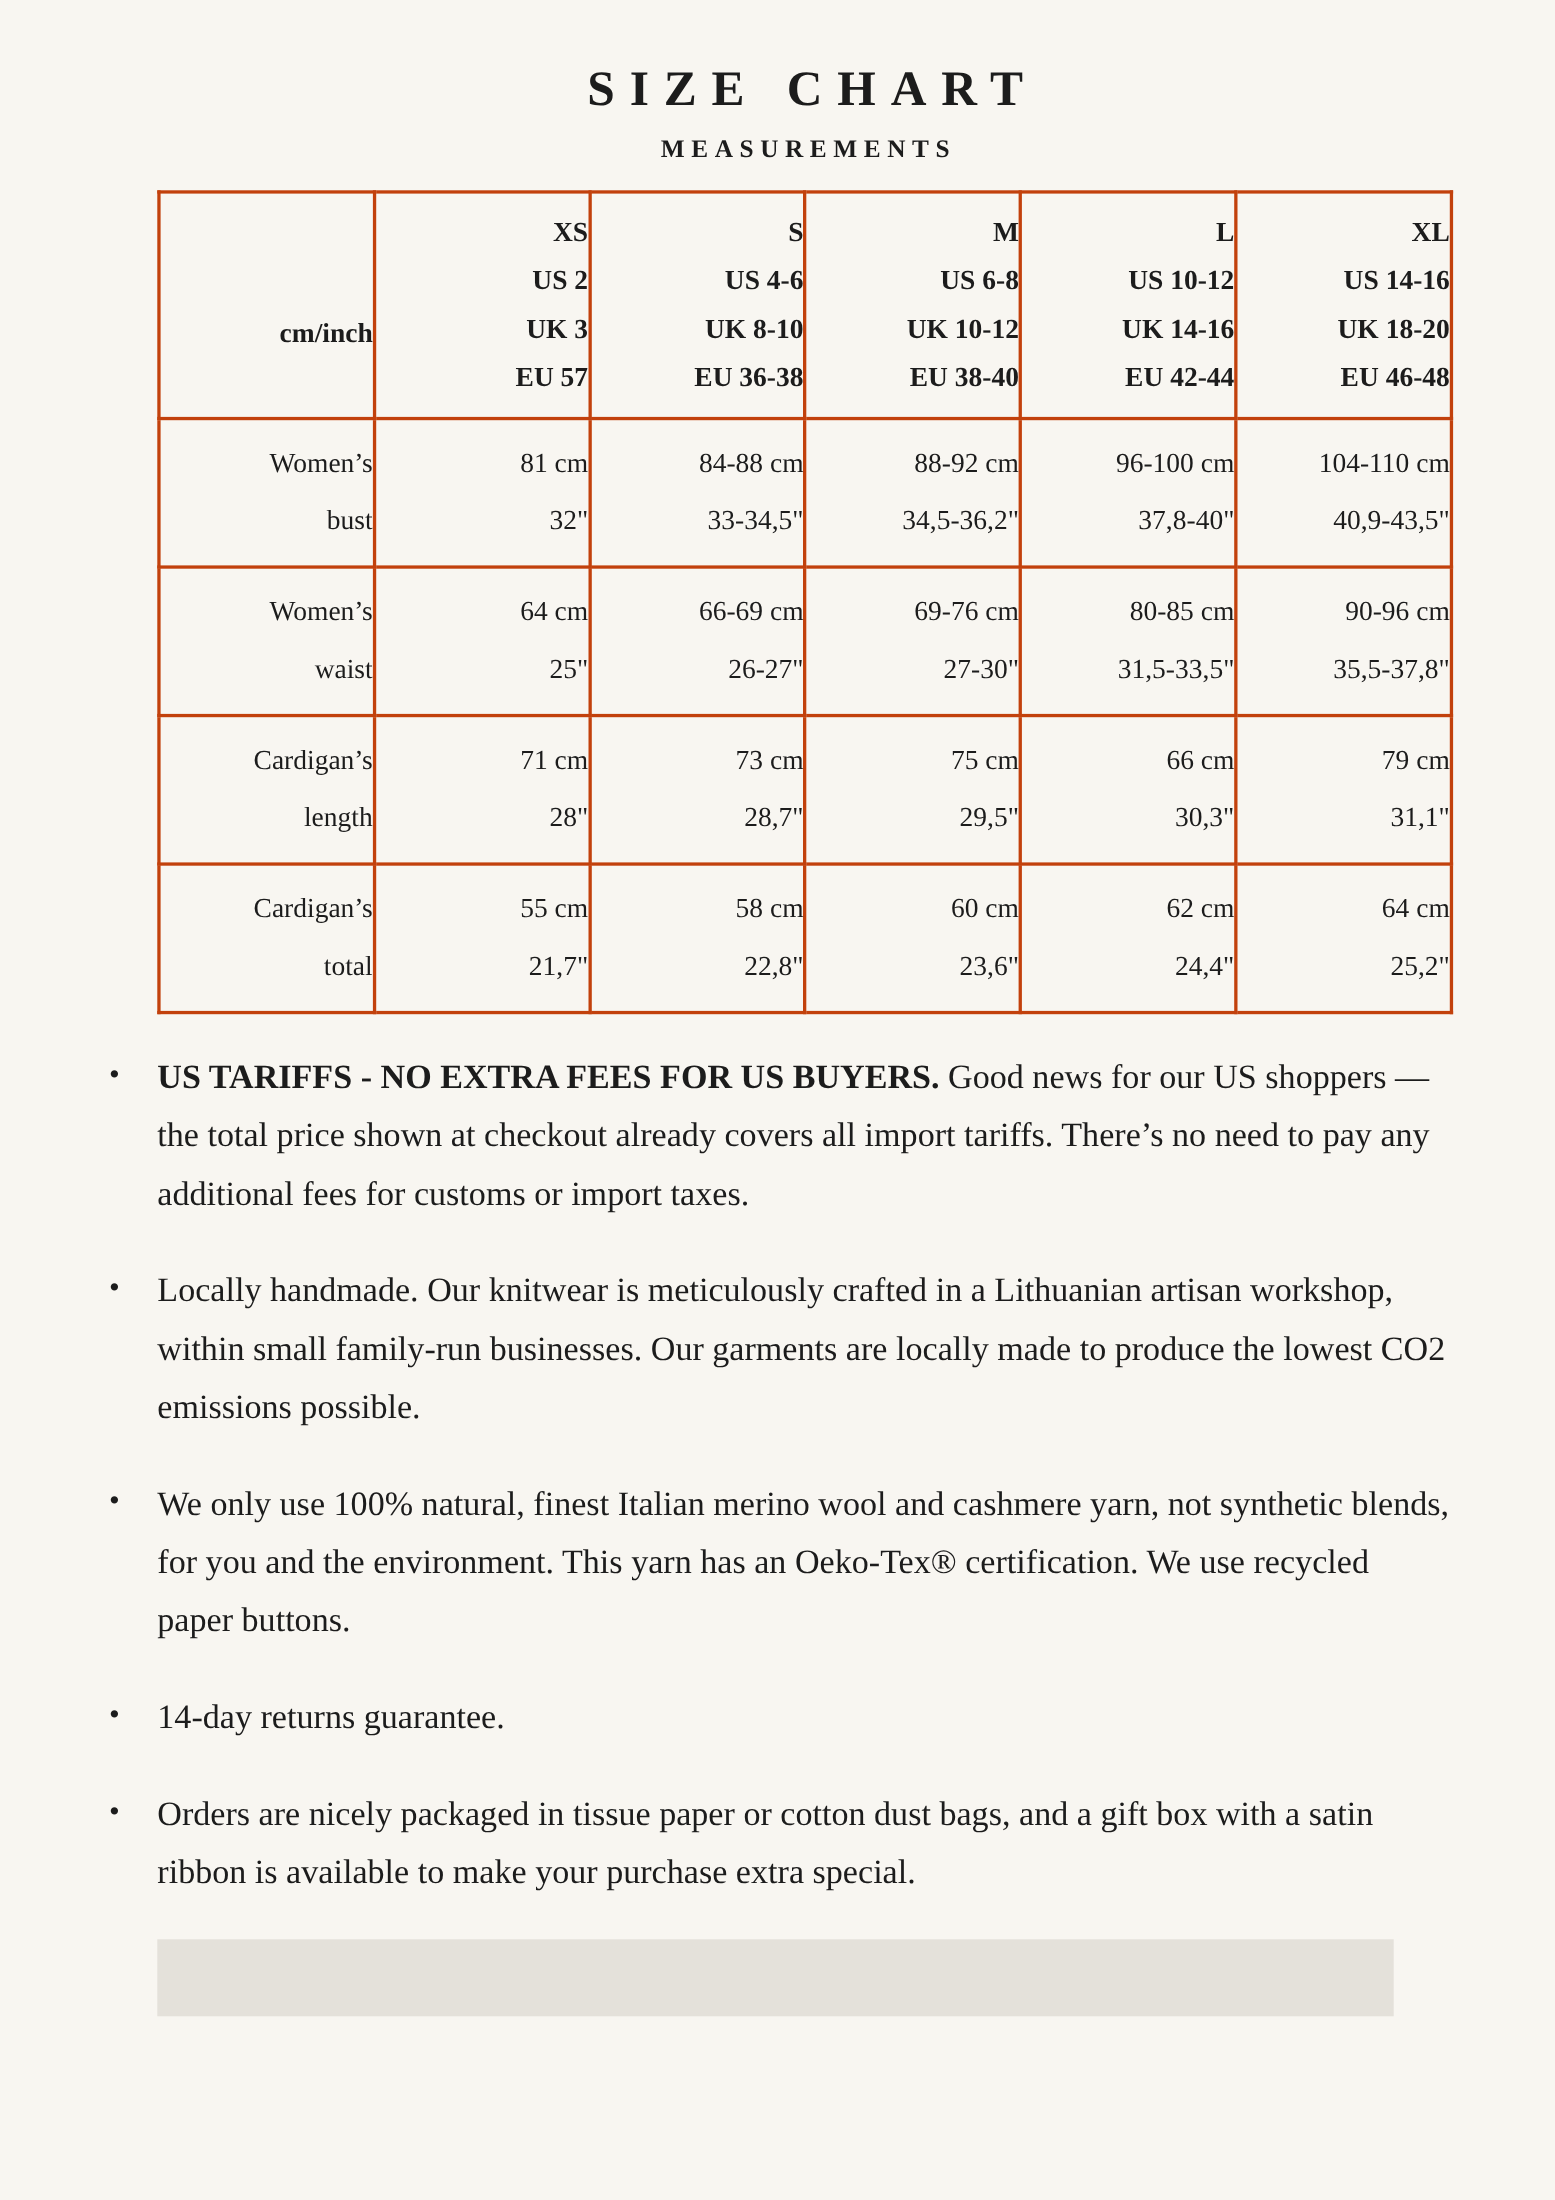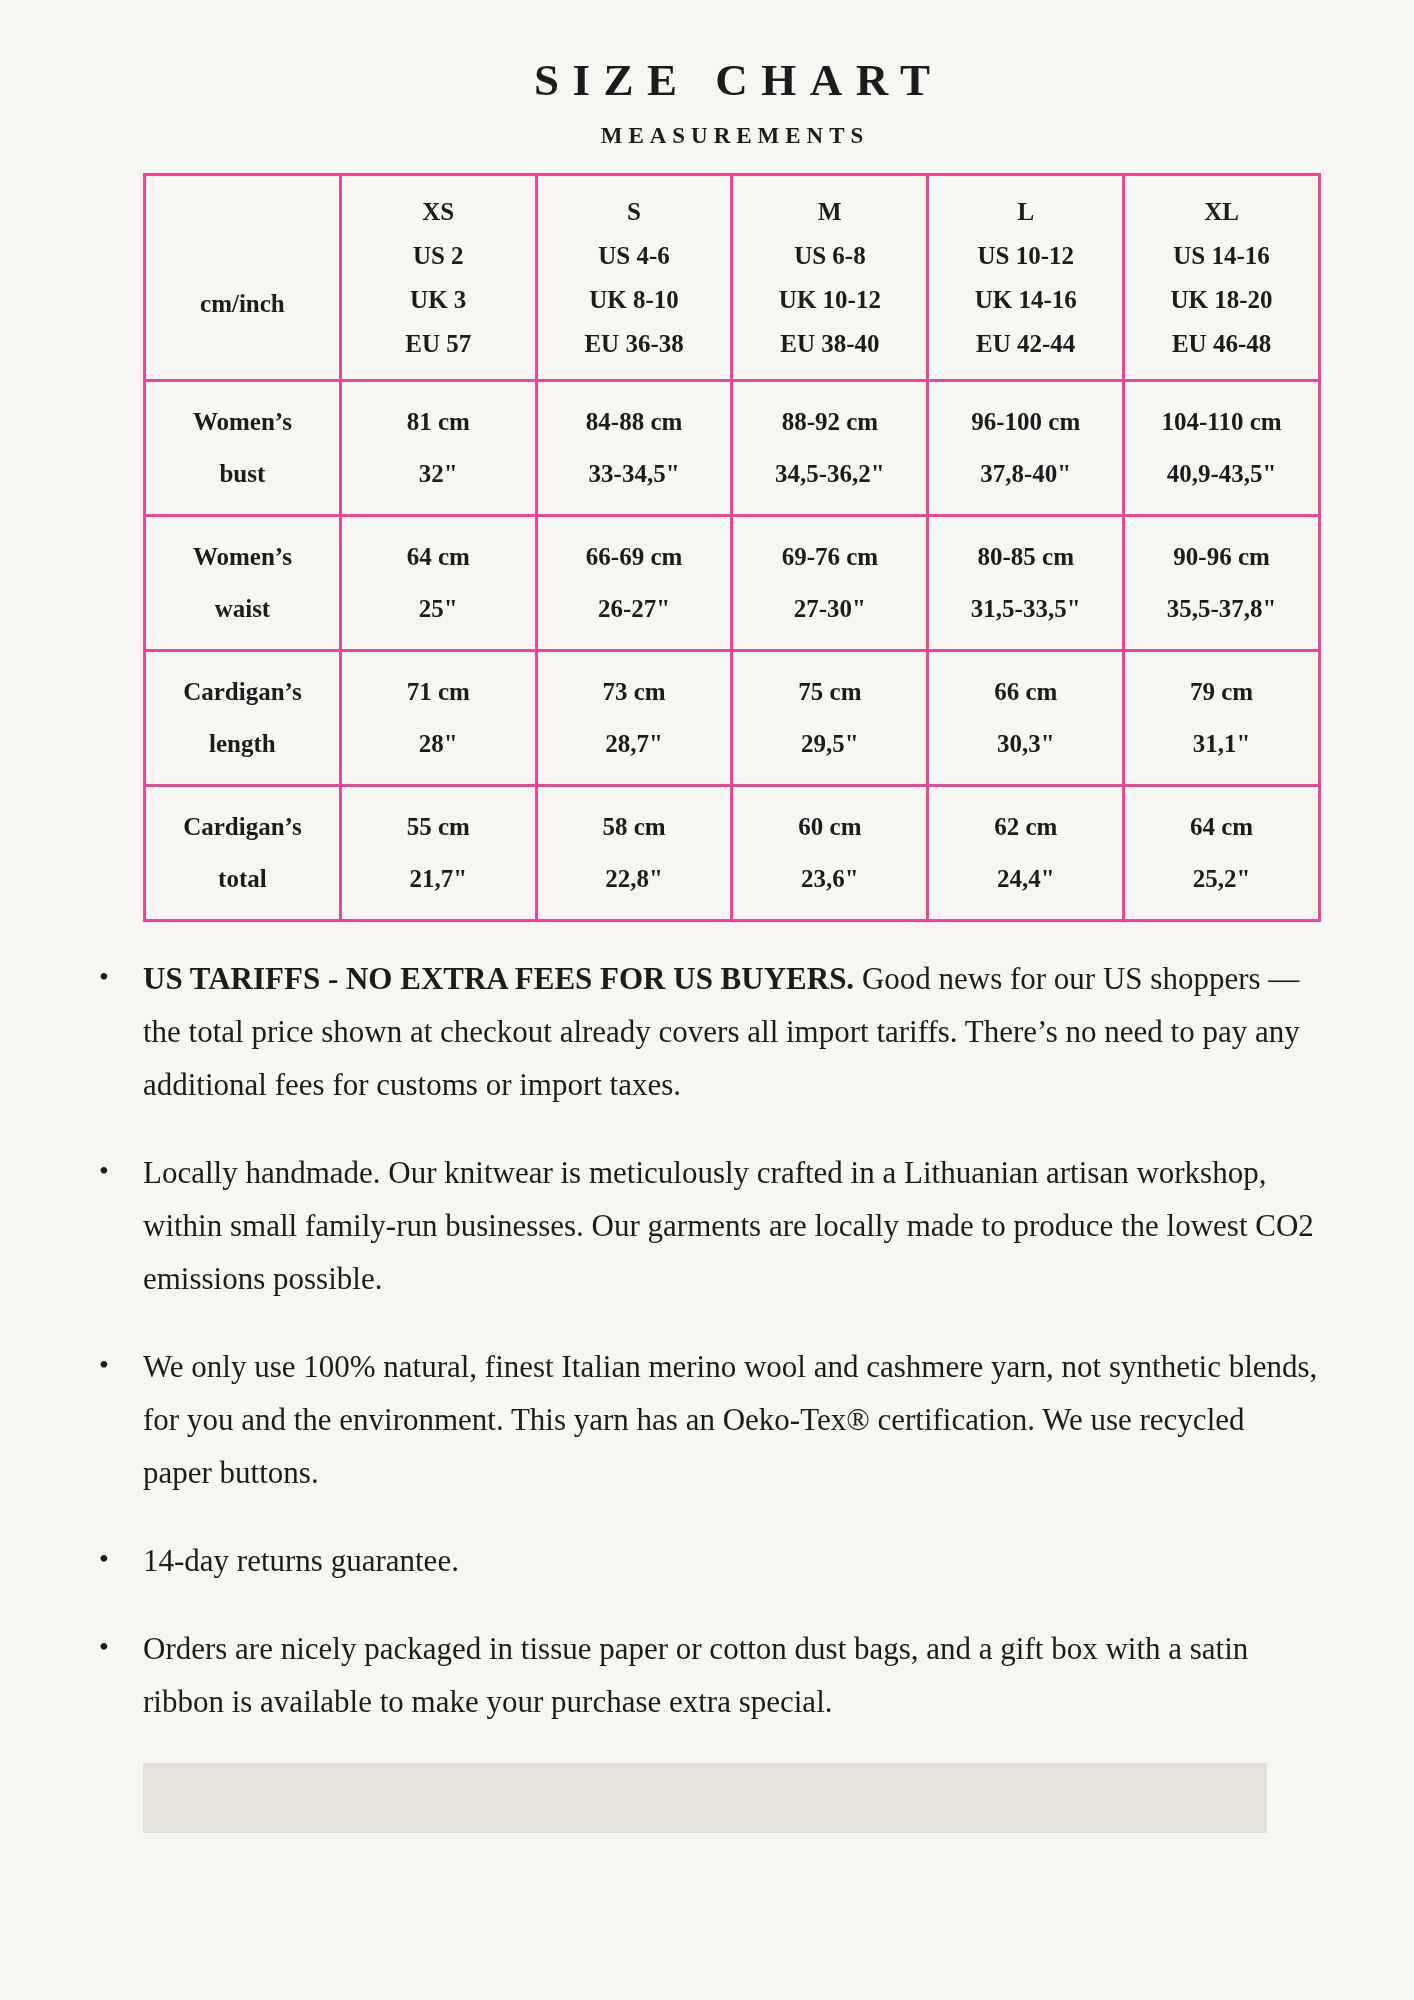--- a/index.html
+++ b/index.html
@@ -30,28 +30,28 @@
     text-indent: 0.26em;
     margin-top: 17px;
   }
   table.size-table {
     margin-top: 24px;
     width: 100%;
     border-collapse: collapse;
     table-layout: fixed;
   }
   table.size-table th, table.size-table td {
-    border: 3px solid #ec4899;
-    text-align: center;
+    border: 3px solid #c2410c;
+    text-align: right;
     vertical-align: middle;
     font-size: 25px;
     background: #f8f6f1;
   }
   table.size-table th { height: 206px; font-weight: 700; }
-  table.size-table td { height: 135px; font-weight: 700; margin-left: 27px; }
+  table.size-table td { height: 135px; font-weight: 400; margin-left: 27px; }
   .th-line { display: block; line-height: 44px; }
   th.corner { font-weight: 400; padding-top: 52px; }
   td.row-label { font-weight: 700; }
   td .cell-line { display: block; line-height: 52px; }
   ul.notes {
     list-style: none;
     margin-top: 30px;
   }
   ul.notes li {
     position: relative;

